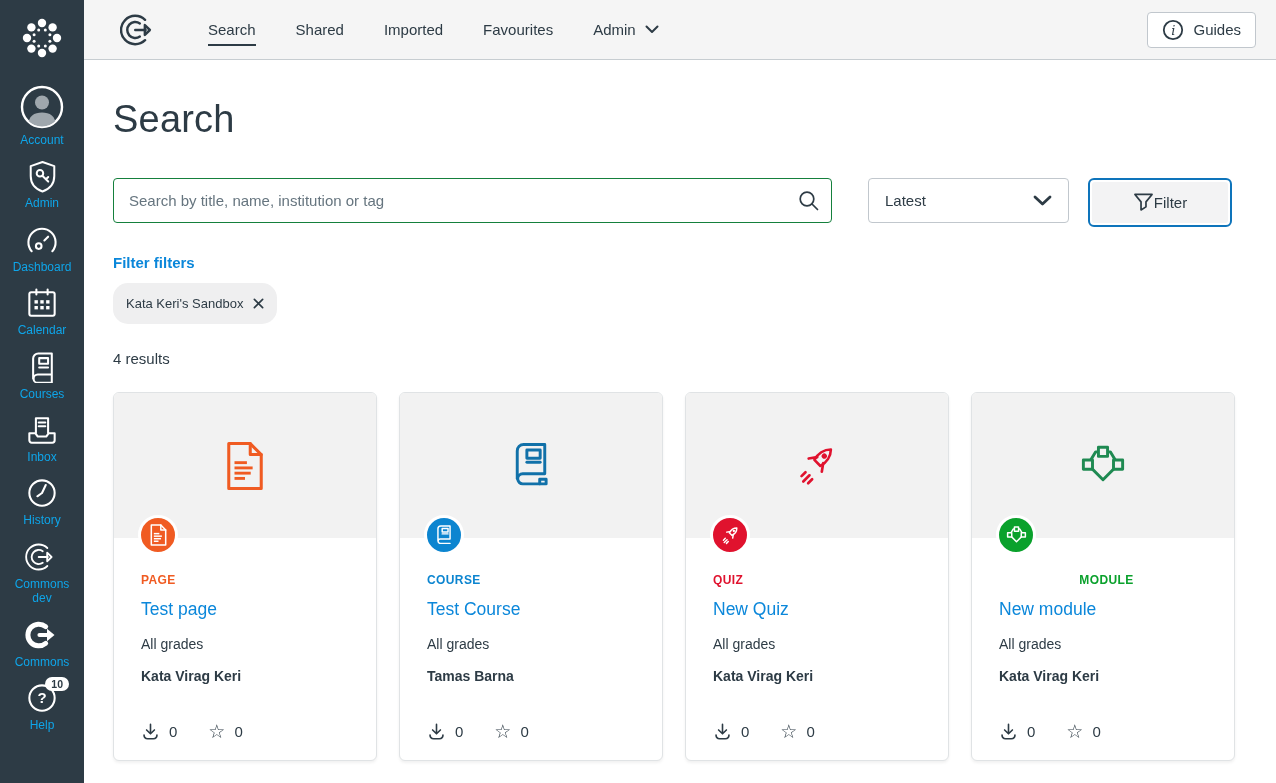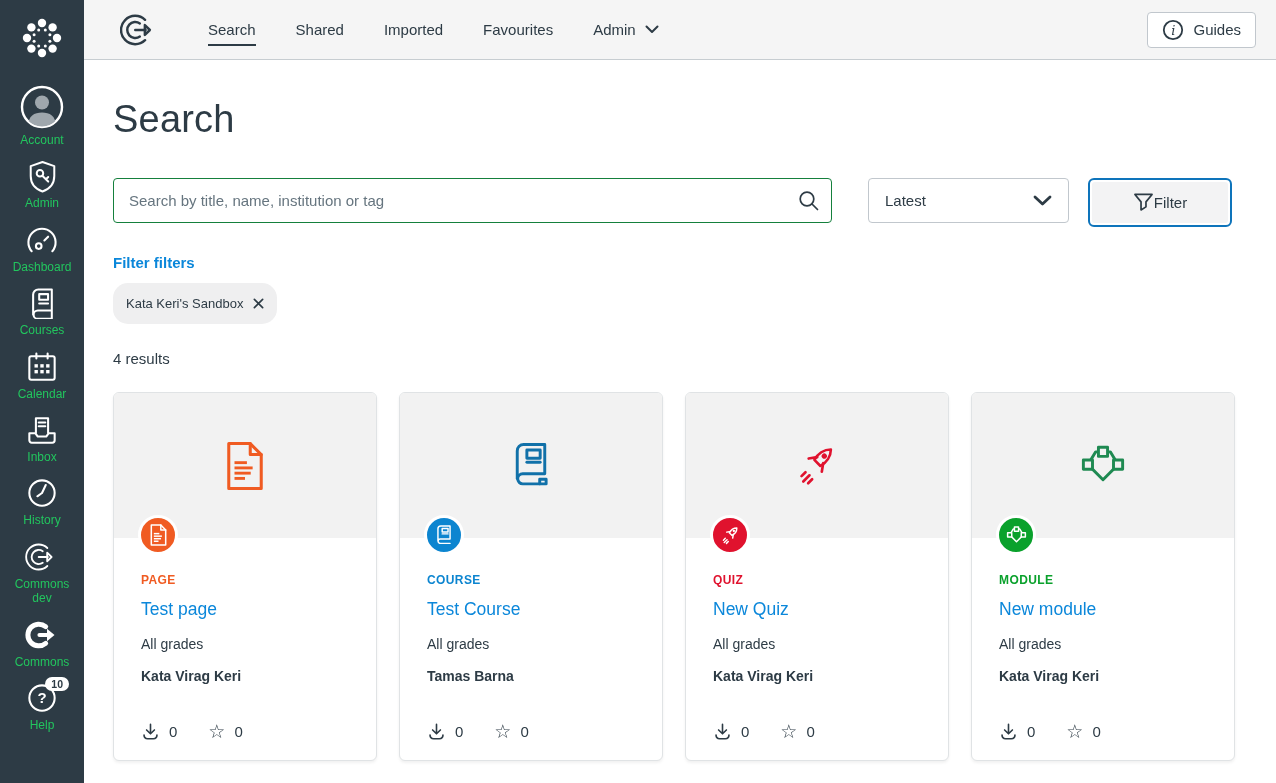--- a/index.html
+++ b/index.html
@@ -18,21 +18,21 @@
   }
   .canvas-logo { padding:14px 0 2px; }
   .side-nav { margin-top:10px; width:100%; }
   .side-item {
     width:100%; display:flex; flex-direction:column; align-items:center;
     padding:7px 0 6px; cursor:pointer; position:relative;
   }
   .side-icon { height:32px; display:flex; align-items:center; justify-content:center; }
   .side-icon.tall { height:44px; }
   .side-label {
-    color:#22c55e; font-size:12px; margin-top:4px; text-align:center;
+    color:#0ea5e9; font-size:12px; margin-top:4px; text-align:center;
     max-width:66px; line-height:1.2;
   }
   .side-svg { stroke:#fff; fill:none; stroke-width:2.2; stroke-linecap:round; stroke-linejoin:round; }
   .help-badge {
     position:absolute; top:2px; right:15px; background:#fff; color:#2D3B45;
     font-size:10.5px; font-weight:bold; border-radius:9px; padding:2px 6px; line-height:1;
   }
 
   
   .right { flex:1; display:flex; flex-direction:column; min-width:0; }
@@ -125,21 +125,21 @@
   
   .ic { fill:none; stroke-linecap:round; stroke-linejoin:round; }
   .dk { stroke:#2D3B45; }
   .hero-ic { stroke-width:3.2; }
   .badge-ic { stroke:#fff; stroke-width:3.6; }
 
   
   .c-page   .card-type { color:#F05B22; } .c-page   .badge { background:#F05B22; }
   .c-course .card-type { color:#0C85D0; } .c-course .badge { background:#0C85D0; }
   .c-quiz   .card-type { color:#E0122E; } .c-quiz   .badge { background:#E0122E; }
-  .c-module .card-type { color:#0AA12C; } .c-module .badge { background:#0AA12C; }
+  .c-module .card-type { color:#0AA12C;text-align:center; } .c-module .badge { background:#0AA12C; }
   .st-page   { stroke:#F05B22; } .fl-page   { fill:#F05B22; }
   .st-course { stroke:#1171A9; }
   .st-quiz   { stroke:#E0122E; } .fl-quiz   { fill:#E0122E; }
   .st-module { stroke:#1F8A52; }
   .sq-hero  { fill:#F2F2F2; }
   .sq-badge { fill:#0AA12C; stroke:#fff; }
 </style>
 </head>
 <body>
 
@@ -203,45 +203,45 @@
             <path d="M8 28 A 14.5 14.5 0 1 1 30 28"></path>
             <circle cx="15.5" cy="22.5" r="3"></circle>
             <path d="M25.5 12.5 L21.5 16.5"></path>
           </svg>
         </span>
         <span class="side-label">Dashboard</span>
       </div>
 
       <div class="side-item">
         <span class="side-icon">
-          <svg class="side-svg" width="28" height="32" viewBox="0 0 30 34">
-            <path d="M25.5 25 H10.5 a4.5 4.5 0 0 0 0 9 H25.5 V2.5 H11 A5.5 5.5 0 0 0 5.5 8 V29.5"></path>
-            <rect x="12" y="7.5" width="9.5" height="6"></rect>
-            <path d="M12 17.5 h9.5"></path>
-          </svg>
-        </span>
-        <span class="side-label">Courses</span>
-      </div>
-
-      <div class="side-item">
-        <span class="side-icon">
           <svg class="side-svg" width="30" height="30" viewBox="0 0 32 32">
             <rect x="2.5" y="4.5" width="27" height="25" rx="2"></rect>
             <path d="M10 1.5 V7 M22 1.5 V7"></path>
             <g fill="#fff" stroke="none">
               <rect x="8" y="13" width="3.6" height="3.6"></rect>
                 <rect x="14.2" y="13" width="3.6" height="3.6"></rect>
                 <rect x="20.4" y="13" width="3.6" height="3.6"></rect>
               <rect x="8" y="19.2" width="3.6" height="3.6"></rect>
                 <rect x="14.2" y="19.2" width="3.6" height="3.6"></rect>
                 <rect x="20.4" y="19.2" width="3.6" height="3.6"></rect>
             </g>
           </svg>
         </span>
         <span class="side-label">Calendar</span>
+      </div>
+
+      <div class="side-item">
+        <span class="side-icon">
+          <svg class="side-svg" width="28" height="32" viewBox="0 0 30 34">
+            <path d="M25.5 25 H10.5 a4.5 4.5 0 0 0 0 9 H25.5 V2.5 H11 A5.5 5.5 0 0 0 5.5 8 V29.5"></path>
+            <rect x="12" y="7.5" width="9.5" height="6"></rect>
+            <path d="M12 17.5 h9.5"></path>
+          </svg>
+        </span>
+        <span class="side-label">Courses</span>
       </div>
 
       <div class="side-item">
         <span class="side-icon">
           <svg class="side-svg" width="30" height="30" viewBox="0 0 32 32">
             <path d="M9.5 19 V3.5 H22.5 V19"></path>
             <path d="M12.5 8 H19.5 M12.5 12 H19.5"></path>
             <path d="M2.5 19.5 H9 L11.5 23 H20.5 L23 19.5 H29.5 V27 A2.5 2.5 0 0 1 27 29.5 H5 A2.5 2.5 0 0 1 2.5 27 Z"></path>
           </svg>
         </span>

